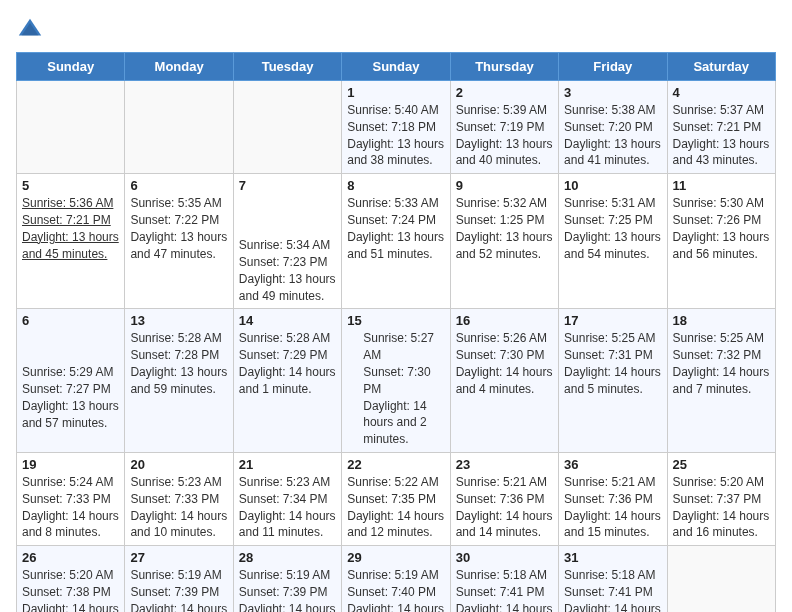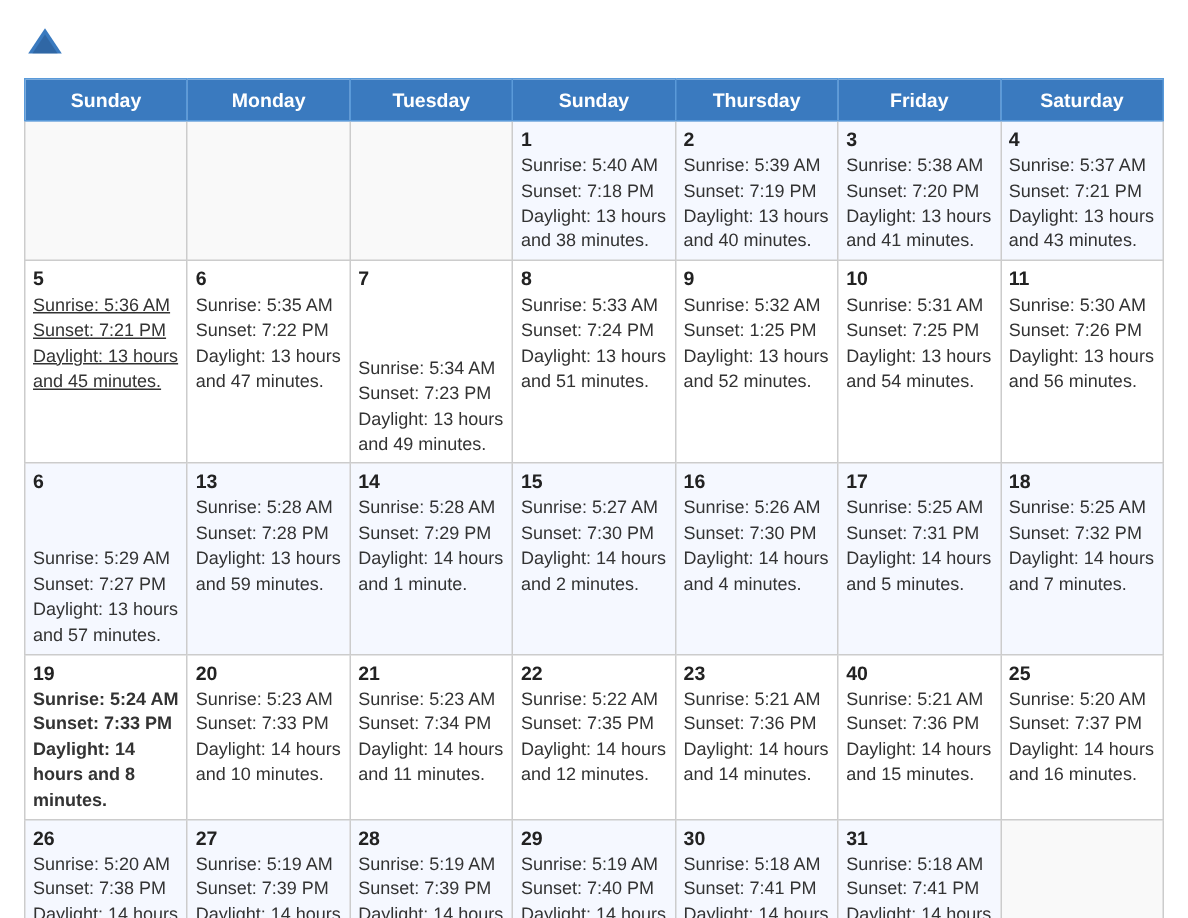--- a/index.html
+++ b/index.html
@@ -217,21 +217,21 @@
 Daylight: 13 hours and 59 minutes.</div>
         </td>
         <td>
           <span class="day-num">14</span>
           <div class="cell-text" style="white-space: pre-line;">Sunrise: 5:28 AM
 Sunset: 7:29 PM
 Daylight: 14 hours and 1 minute.</div>
         </td>
         <td>
           <span class="day-num">15</span>
-          <div class="cell-text" style="white-space: pre-line;">Sunrise: 5:27 AM
+          <div class="cell-text" style="white-space: pre-line; margin-left: 16px;">Sunrise: 5:27 AM
 Sunset: 7:30 PM
 Daylight: 14 hours and 2 minutes.</div>
         </td>
         <td>
           <span class="day-num">16</span>
           <div class="cell-text" style="white-space: pre-line;">Sunrise: 5:26 AM
 Sunset: 7:30 PM
 Daylight: 14 hours and 4 minutes.</div>
         </td>
         <td>
@@ -243,21 +243,21 @@
         <td>
           <span class="day-num">18</span>
           <div class="cell-text" style="white-space: pre-line;">Sunrise: 5:25 AM
 Sunset: 7:32 PM
 Daylight: 14 hours and 7 minutes.</div>
         </td>
       </tr>
       <tr>
         <td>
           <span class="day-num">19</span>
-          <div class="cell-text" style="white-space: pre-line; font-weight: bold;">Sunrise: 5:24 AM
+          <div class="cell-text" style="white-space: pre-line;">Sunrise: 5:24 AM
 Sunset: 7:33 PM
 Daylight: 14 hours and 8 minutes.</div>
         </td>
         <td>
           <span class="day-num">20</span>
           <div class="cell-text" style="white-space: pre-line;">Sunrise: 5:23 AM
 Sunset: 7:33 PM
 Daylight: 14 hours and 10 minutes.</div>
         </td>
         <td>
@@ -272,21 +272,21 @@
 Sunset: 7:35 PM
 Daylight: 14 hours and 12 minutes.</div>
         </td>
         <td>
           <span class="day-num">23</span>
           <div class="cell-text" style="white-space: pre-line;">Sunrise: 5:21 AM
 Sunset: 7:36 PM
 Daylight: 14 hours and 14 minutes.</div>
         </td>
         <td>
-          <span class="day-num">40</span>
+          <span class="day-num">36</span>
           <div class="cell-text" style="white-space: pre-line;">Sunrise: 5:21 AM
 Sunset: 7:36 PM
 Daylight: 14 hours and 15 minutes.</div>
         </td>
         <td>
           <span class="day-num">25</span>
           <div class="cell-text" style="white-space: pre-line;">Sunrise: 5:20 AM
 Sunset: 7:37 PM
 Daylight: 14 hours and 16 minutes.</div>
         </td>

